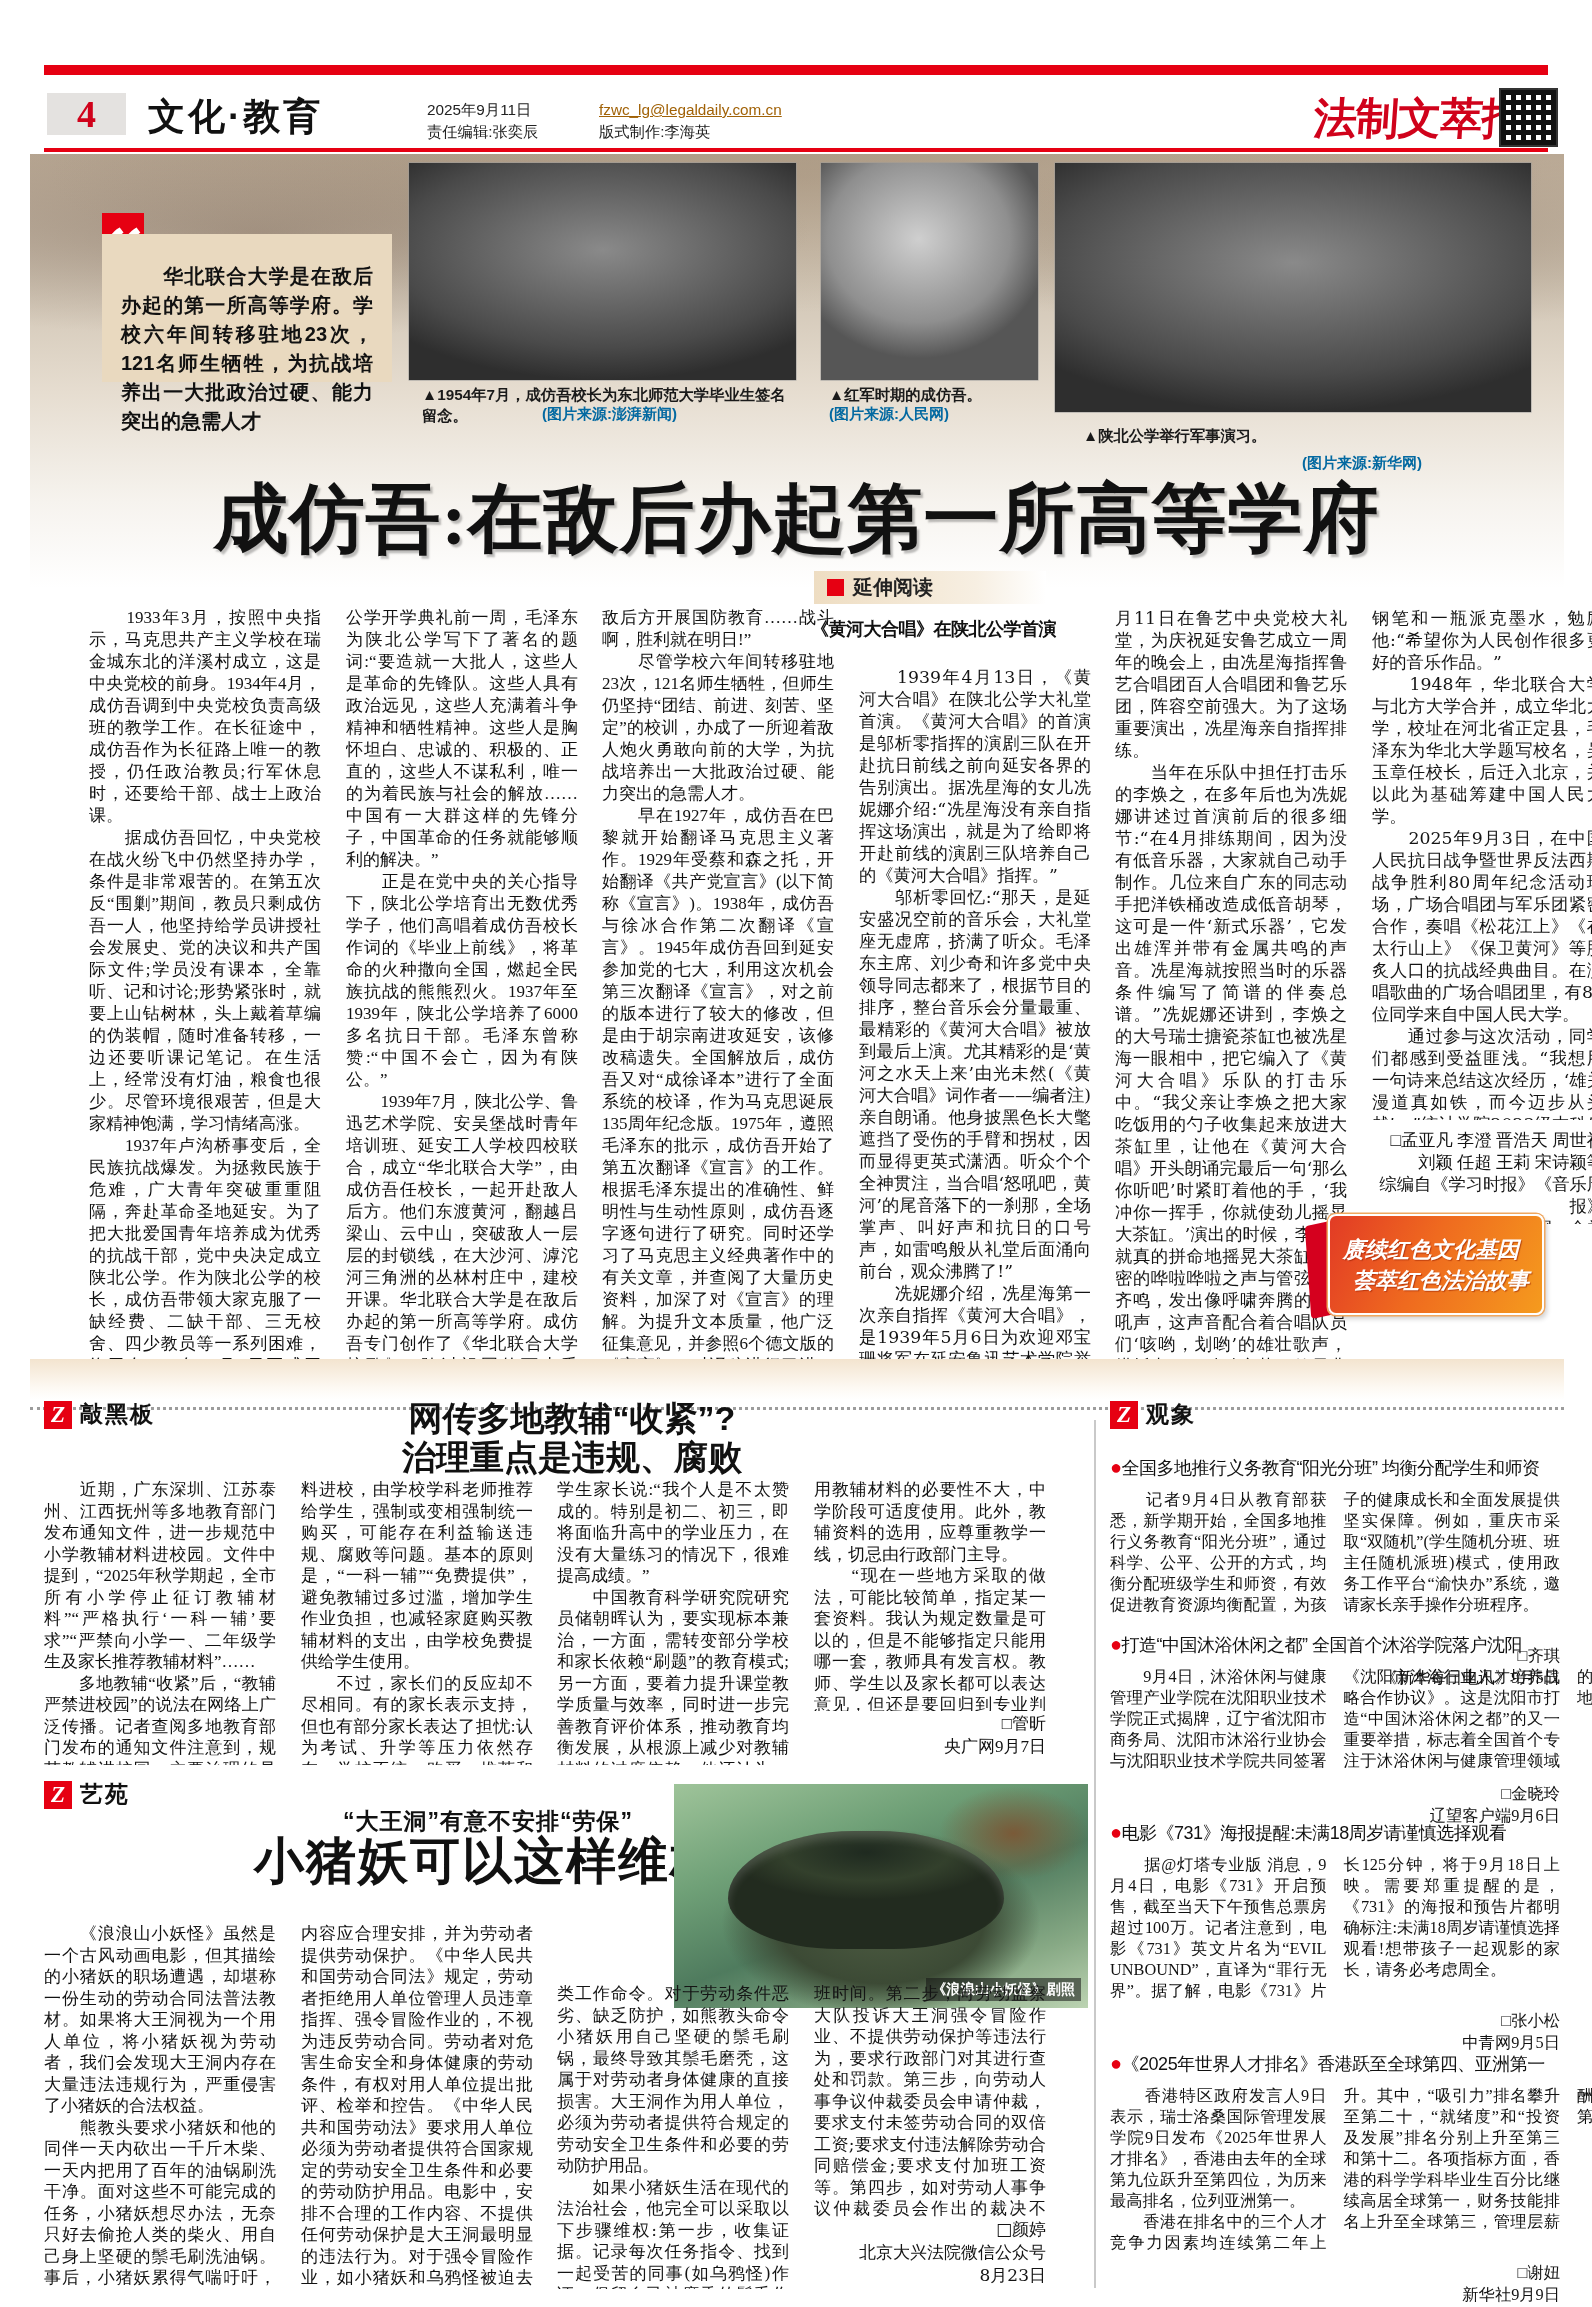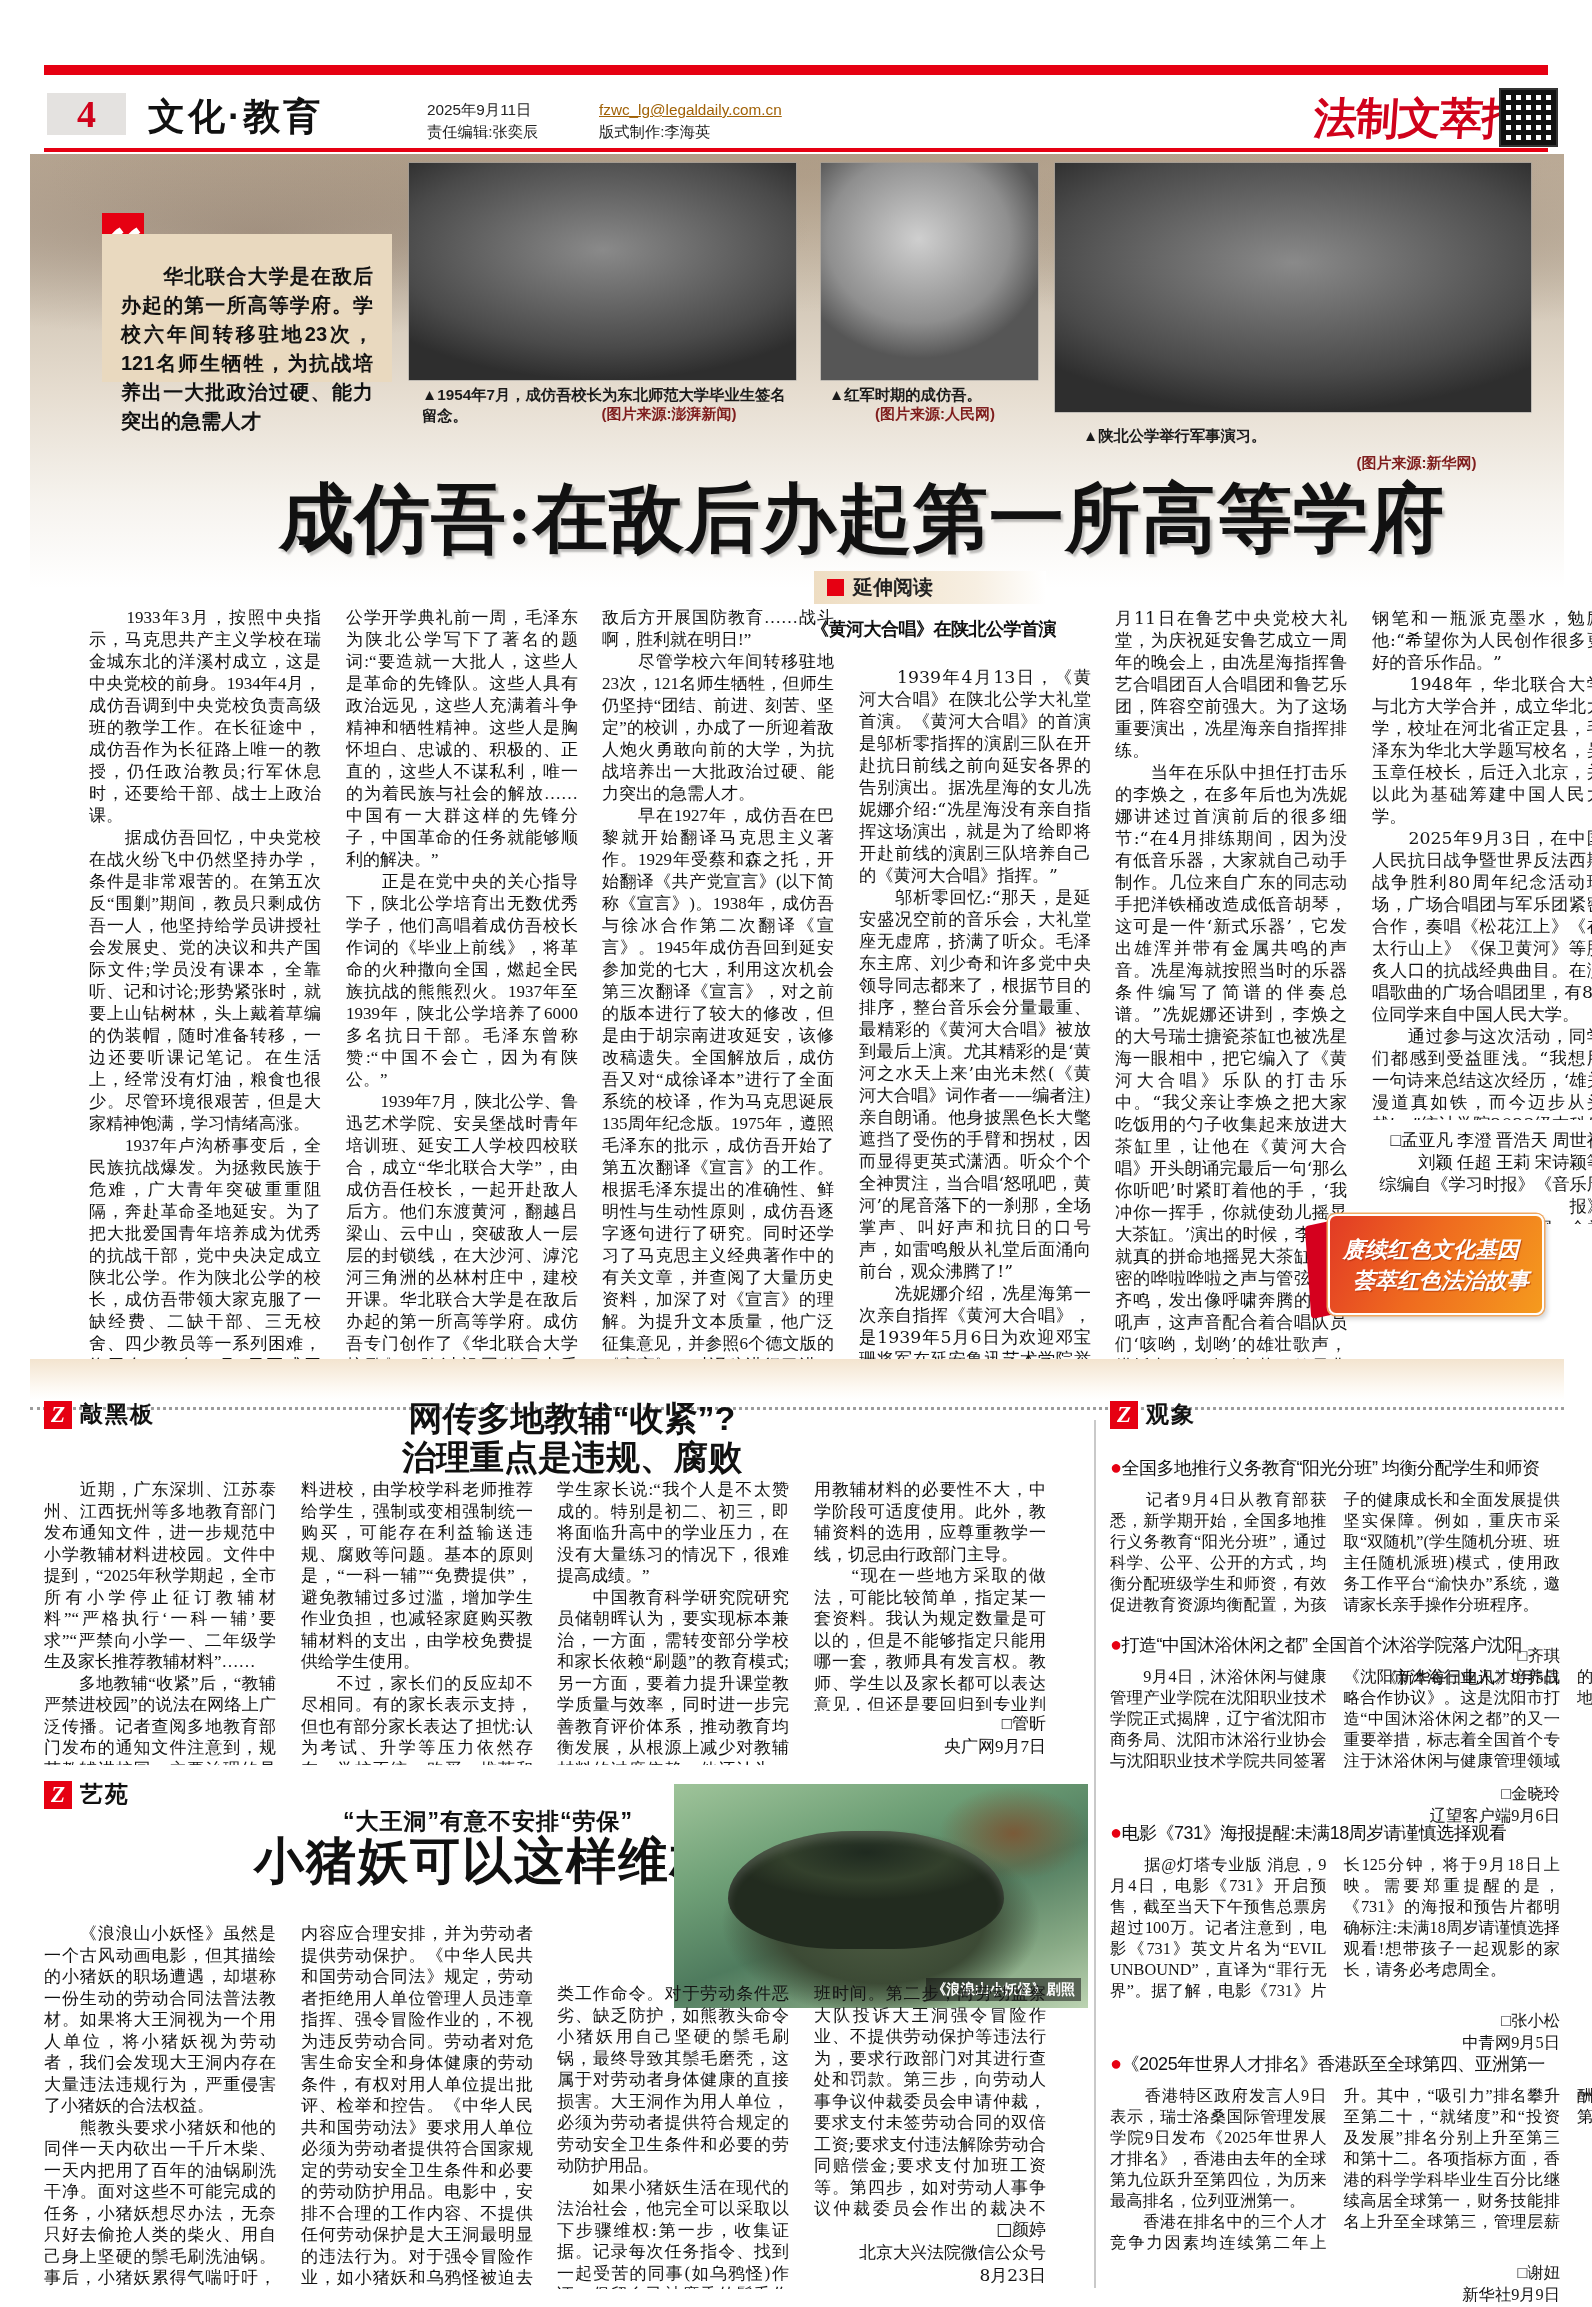--- a/index.html
+++ b/index.html
@@ -30,30 +30,30 @@
          radial-gradient(ellipse 50% 35% at 85% 20%, rgba(130,110,90,.40), transparent 60%),
          radial-gradient(ellipse 70% 45% at 50% 5%, rgba(150,130,105,.35), transparent 70%),
          linear-gradient(180deg,#b9a894 0%,#cfc3b2 28%,#e6ddd0 55%,#f6f3ee 80%,#ffffff 100%);}
   .photo{position:absolute;background:
          radial-gradient(ellipse 70% 60% at 50% 40%, #8a8a8a, #4a4a4a 75%, #2e2e2e 100%),
          linear-gradient(135deg,#777 0%,#3c3c3c 100%);box-shadow:0 0 0 0.5px #999;}
   .photo.light{background:
          radial-gradient(ellipse 60% 55% at 45% 35%, #cfcfcf, #8f8f8f 70%, #565656 100%);}
   .caption{position:absolute;font-size:15.3px;line-height:21px;font-weight:bold;
            font-family:"Liberation Sans",sans-serif;color:#1a1a1a;}
-  .cap-src{position:absolute;font-size:15px;font-weight:bold;text-align:center;
-           font-family:"Liberation Sans",sans-serif;color:#7f1d1d;}
+  .cap-src{position:absolute;font-size:15px;font-weight:bold;text-align:left;
+           font-family:"Liberation Sans",sans-serif;color:#0369a1;}
   .quote-mark{position:absolute;left:102px;top:213px;width:42px;height:43px;background:#e60012;
               color:#fff;font-size:74px;line-height:88px;text-align:center;overflow:hidden;
               font-family:"DejaVu Serif",serif;font-weight:bold;}
   .quote-panel{position:absolute;left:102px;top:234px;width:290px;height:148px;background:#e9d9bf;
                padding:28px 19px 0 19px;box-sizing:border-box;font-size:20px;line-height:29px;
                font-weight:bold;text-align:justify;font-family:"Liberation Sans",sans-serif;
                white-space:pre-line;}
-  .main-headline{position:absolute;left:148px;top:469px;width:1297px;text-align:right;
+  .main-headline{position:absolute;left:148px;top:469px;width:1297px;text-align:center;
                  font-size:75px;font-weight:bold;font-family:"Liberation Serif",serif;
                  letter-spacing:1px;text-shadow:2.5px 3px 2px rgba(0,0,0,.25);white-space:nowrap;}
   
   .col{position:absolute;width:232px;font-size:17px;line-height:22px;text-align:justify;
        white-space:pre-line;overflow:hidden;margin-left:45px;}
   .kai{font-family:"DejaVu Serif",serif;font-size:17.3px;line-height:22px;color:#141414;}
   .ext-bar{position:absolute;left:814px;top:571px;width:232px;height:33px;
            background:linear-gradient(90deg,#eeddc2,#f7efe2 70%,#ffffff);
            display:flex;align-items:center;gap:9px;padding-left:13px;box-sizing:border-box;}
   .ext-sq{width:17px;height:17px;background:#e60012;}

